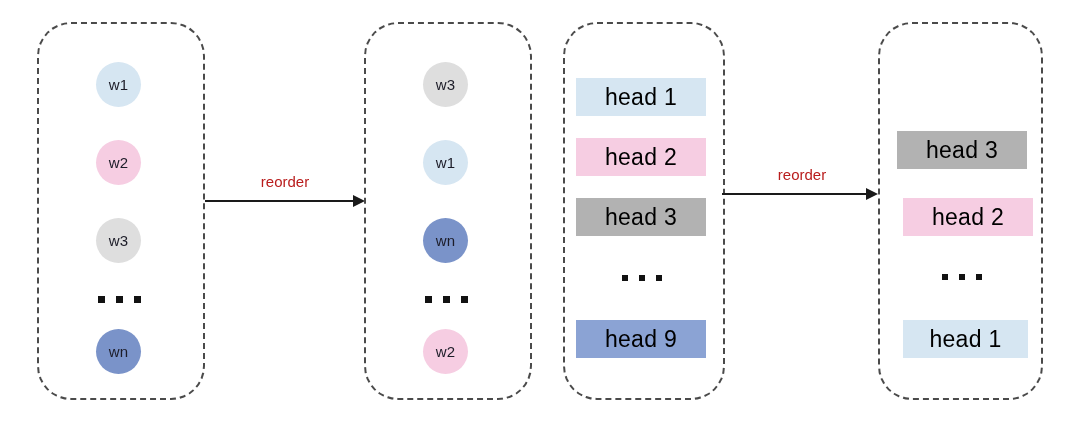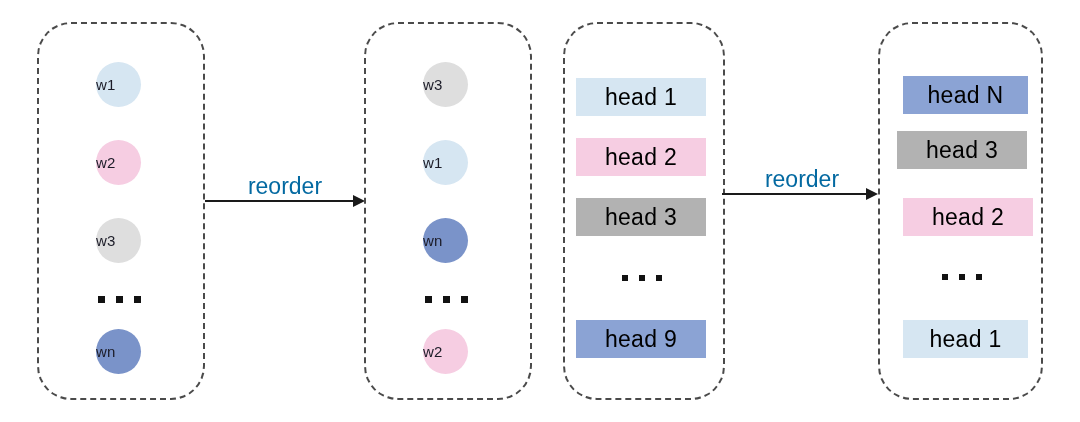--- a/index.html
+++ b/index.html
@@ -27,20 +27,21 @@
 
   
   .circle {
     position: absolute;
     box-sizing: border-box;
     width: 45px;
     height: 45px;
     border-radius: 50%;
     display: flex;
     align-items: center;
+    justify-content: center;
     font-size: 15px;
     color: #1c1c28;
     letter-spacing: .2px;
   }
 
   
   .headbar {
     position: absolute;
     box-sizing: border-box;
     height: 38px;
@@ -83,22 +84,22 @@
     position: absolute;
     top: -5px;
     width: 0;
     height: 0;
     border-top: 6px solid transparent;
     border-bottom: 6px solid transparent;
     border-left: 12px solid #1a1a1a;
   }
   .arrow-label {
     position: absolute;
-    font-size: 23px;
-    color: #0369a1;
+    font-size: 15px;
+    color: #b91c1c;
     white-space: nowrap;
     transform: translateX(-50%);
   }
 
   
   .caption-strip {
     position: absolute;
     left: 0;
     bottom: 0;
     width: 1080px;
@@ -185,23 +186,20 @@
 
   <div class="arrow-wrap" style="left:722px; top:193px; width:160px; height:2px;">
     <div class="arrow-line" style="width:146px;"></div>
     <div class="arrow-head" style="left:144px;"></div>
     <div class="arrow-label" style="left:80px; top:-27px;">reorder</div>
   </div>
 
   <div class="panel" style="left:878px; top:22px; width:165px; height:378px;">
   </div>
 
-  <div class="headbar" style="left:903px; top:76px; width:125px; background:#8ba3d4;">
-    <span>head N</span>
-  </div>
   <div class="headbar" style="left:897px; top:131px; width:130px; background:#b2b2b2;">
     <span>head 3</span>
   </div>
   <div class="headbar" style="left:903px; top:198px; width:130px; background:#f6cde2;">
     <span>head 2</span>
   </div>
   <div class="dots small" style="left:942px; top:274px;">
     <i></i>
       <i></i>
       <i></i>

